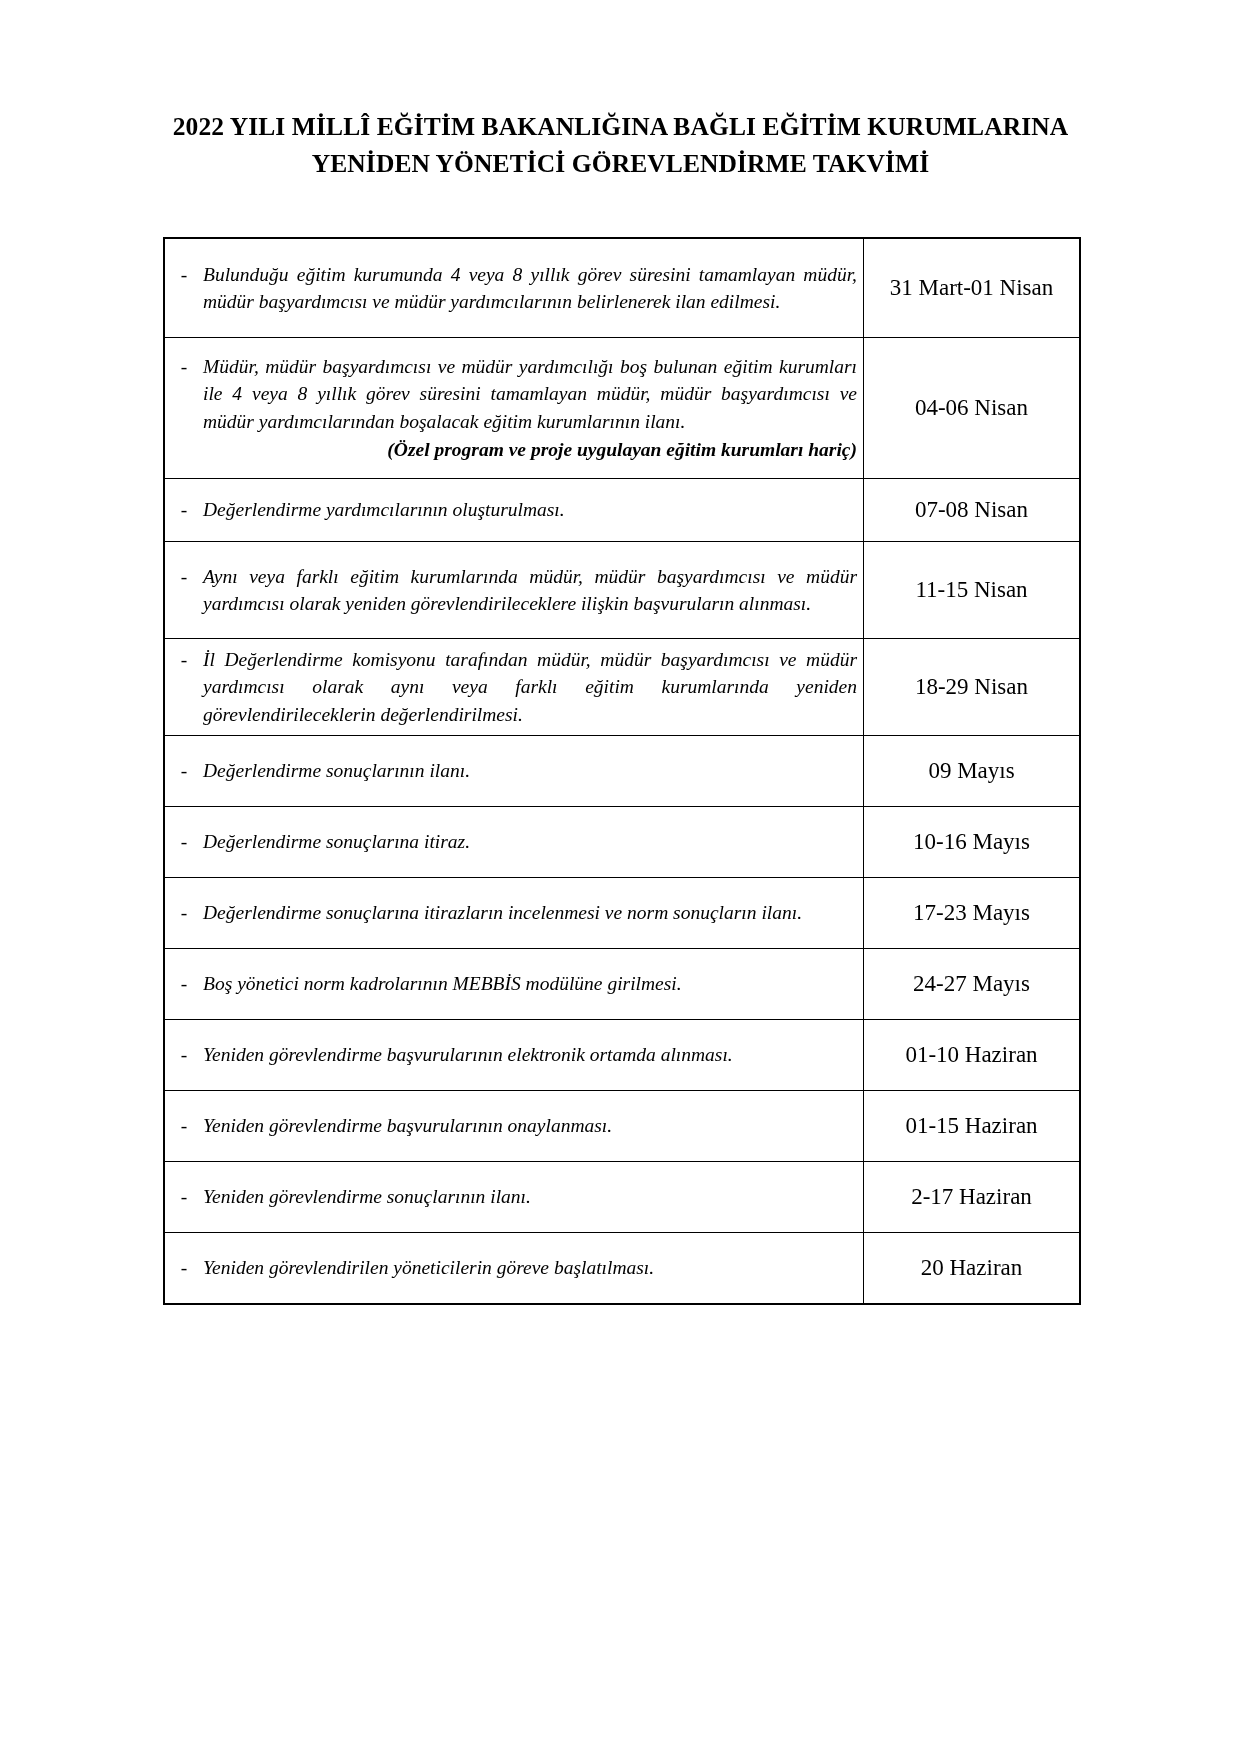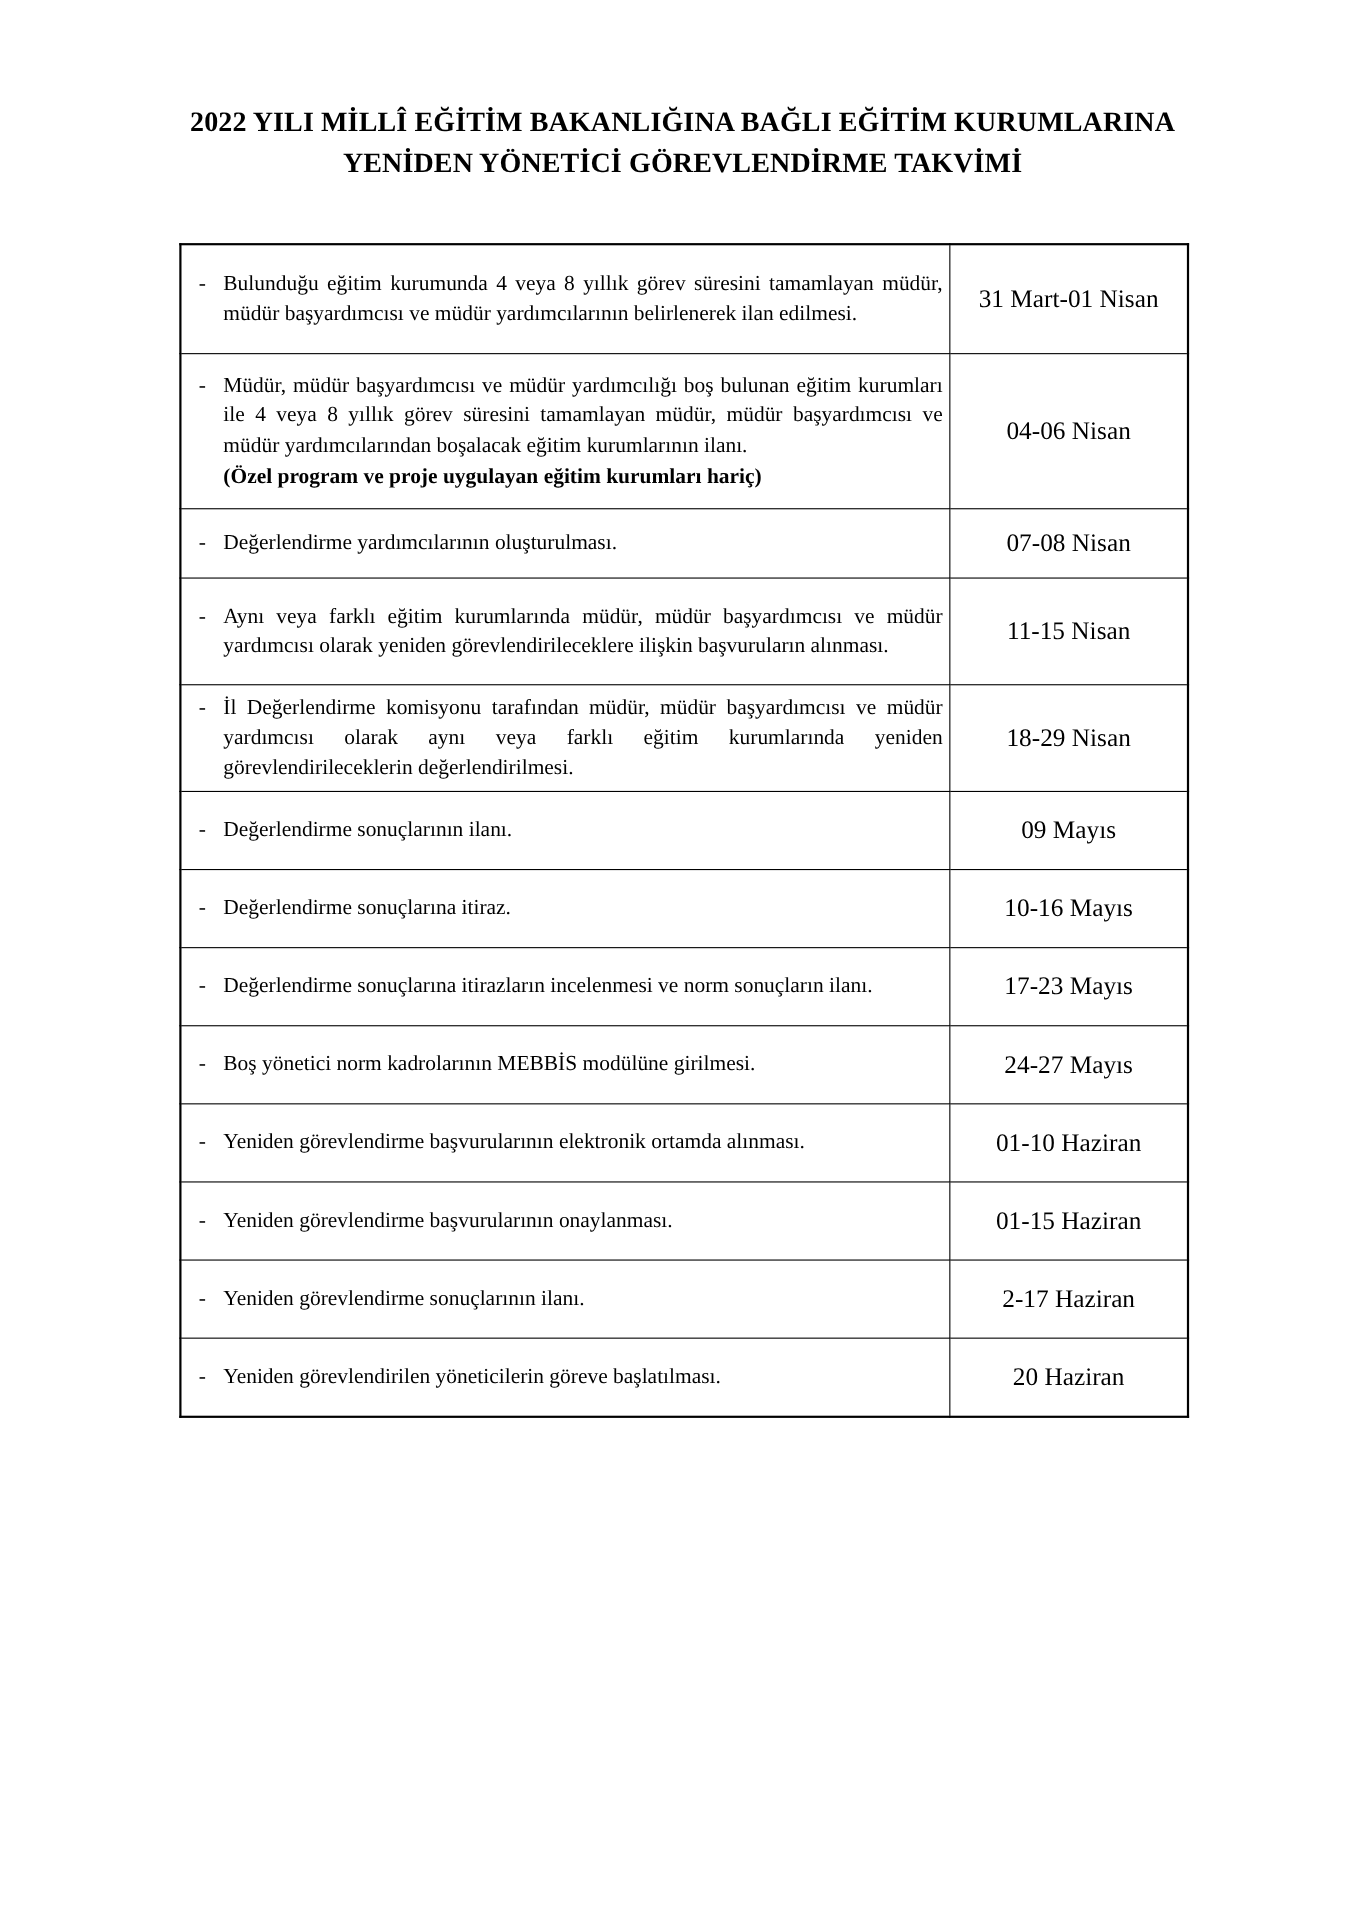--- a/index.html
+++ b/index.html
@@ -14,21 +14,21 @@
     font-family: "Liberation Serif", "DejaVu Serif", serif;
     color: #000000;
     position: relative;
     overflow: hidden;
   }
 
   .page {
     width: 1241px;
     height: 1755px;
     box-sizing: border-box;
-    padding: 0;
+    padding: 16px;
     position: relative;
   }
 
   
   .title-block {
     margin: 0;
     padding-top: 92px;
     text-align: center;
   }
   .title-line {
@@ -85,28 +85,29 @@
     font-size: 19.5px;
     line-height: 27.5px;
     user-select: none;
   }
   .task-text {
     flex: 1 1 auto;
     text-align: justify;
     text-justify: inter-word;
     padding-right: 6px;
     hyphens: none;
+    font-style: italic;
   }
   .task-text.single {
     text-align: left;
   }
   .note {
     display: block;
     font-weight: bold;
-    text-align: left;
+    text-align: right;
     margin-top: 1px;
   }
 
   
   tr.r0 td { height: 98px; }
   tr.r1 td { height: 140px; }
   tr.r2 td { height: 62px; }
   tr.r3 td { height: 96px; }
   tr.r4 td { height: 96px; }
   tr.r5 td { height: 70px; }

